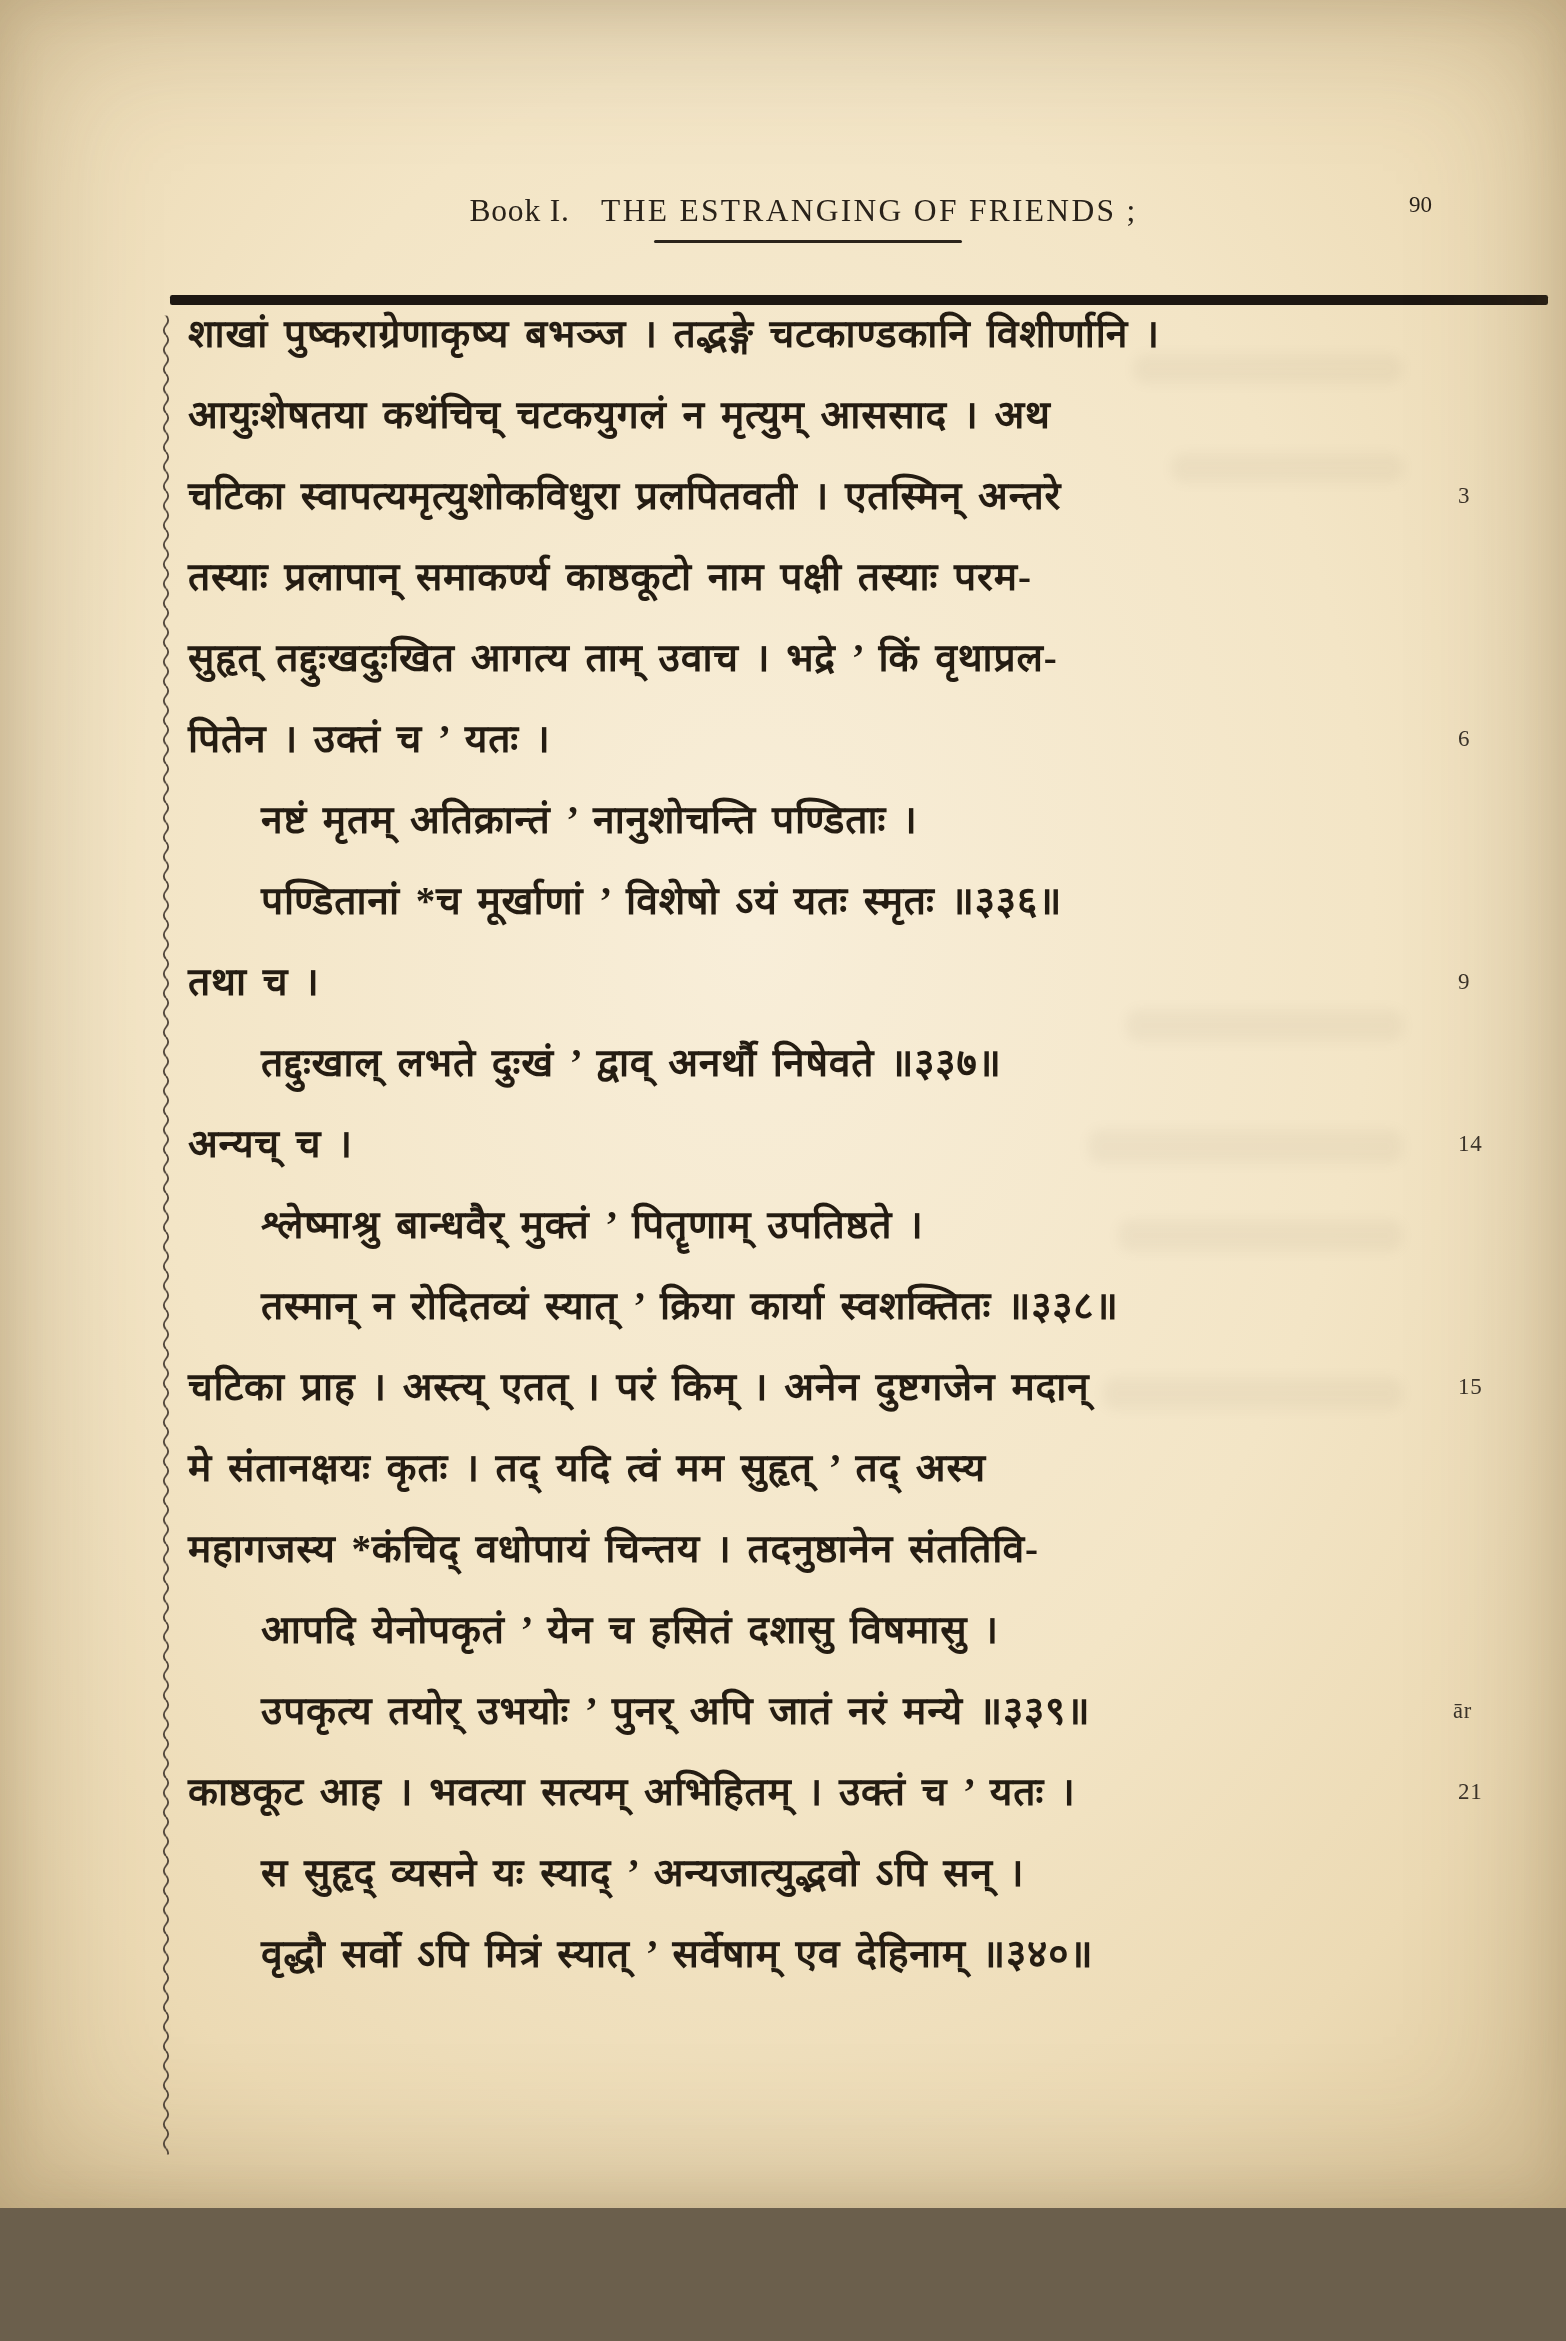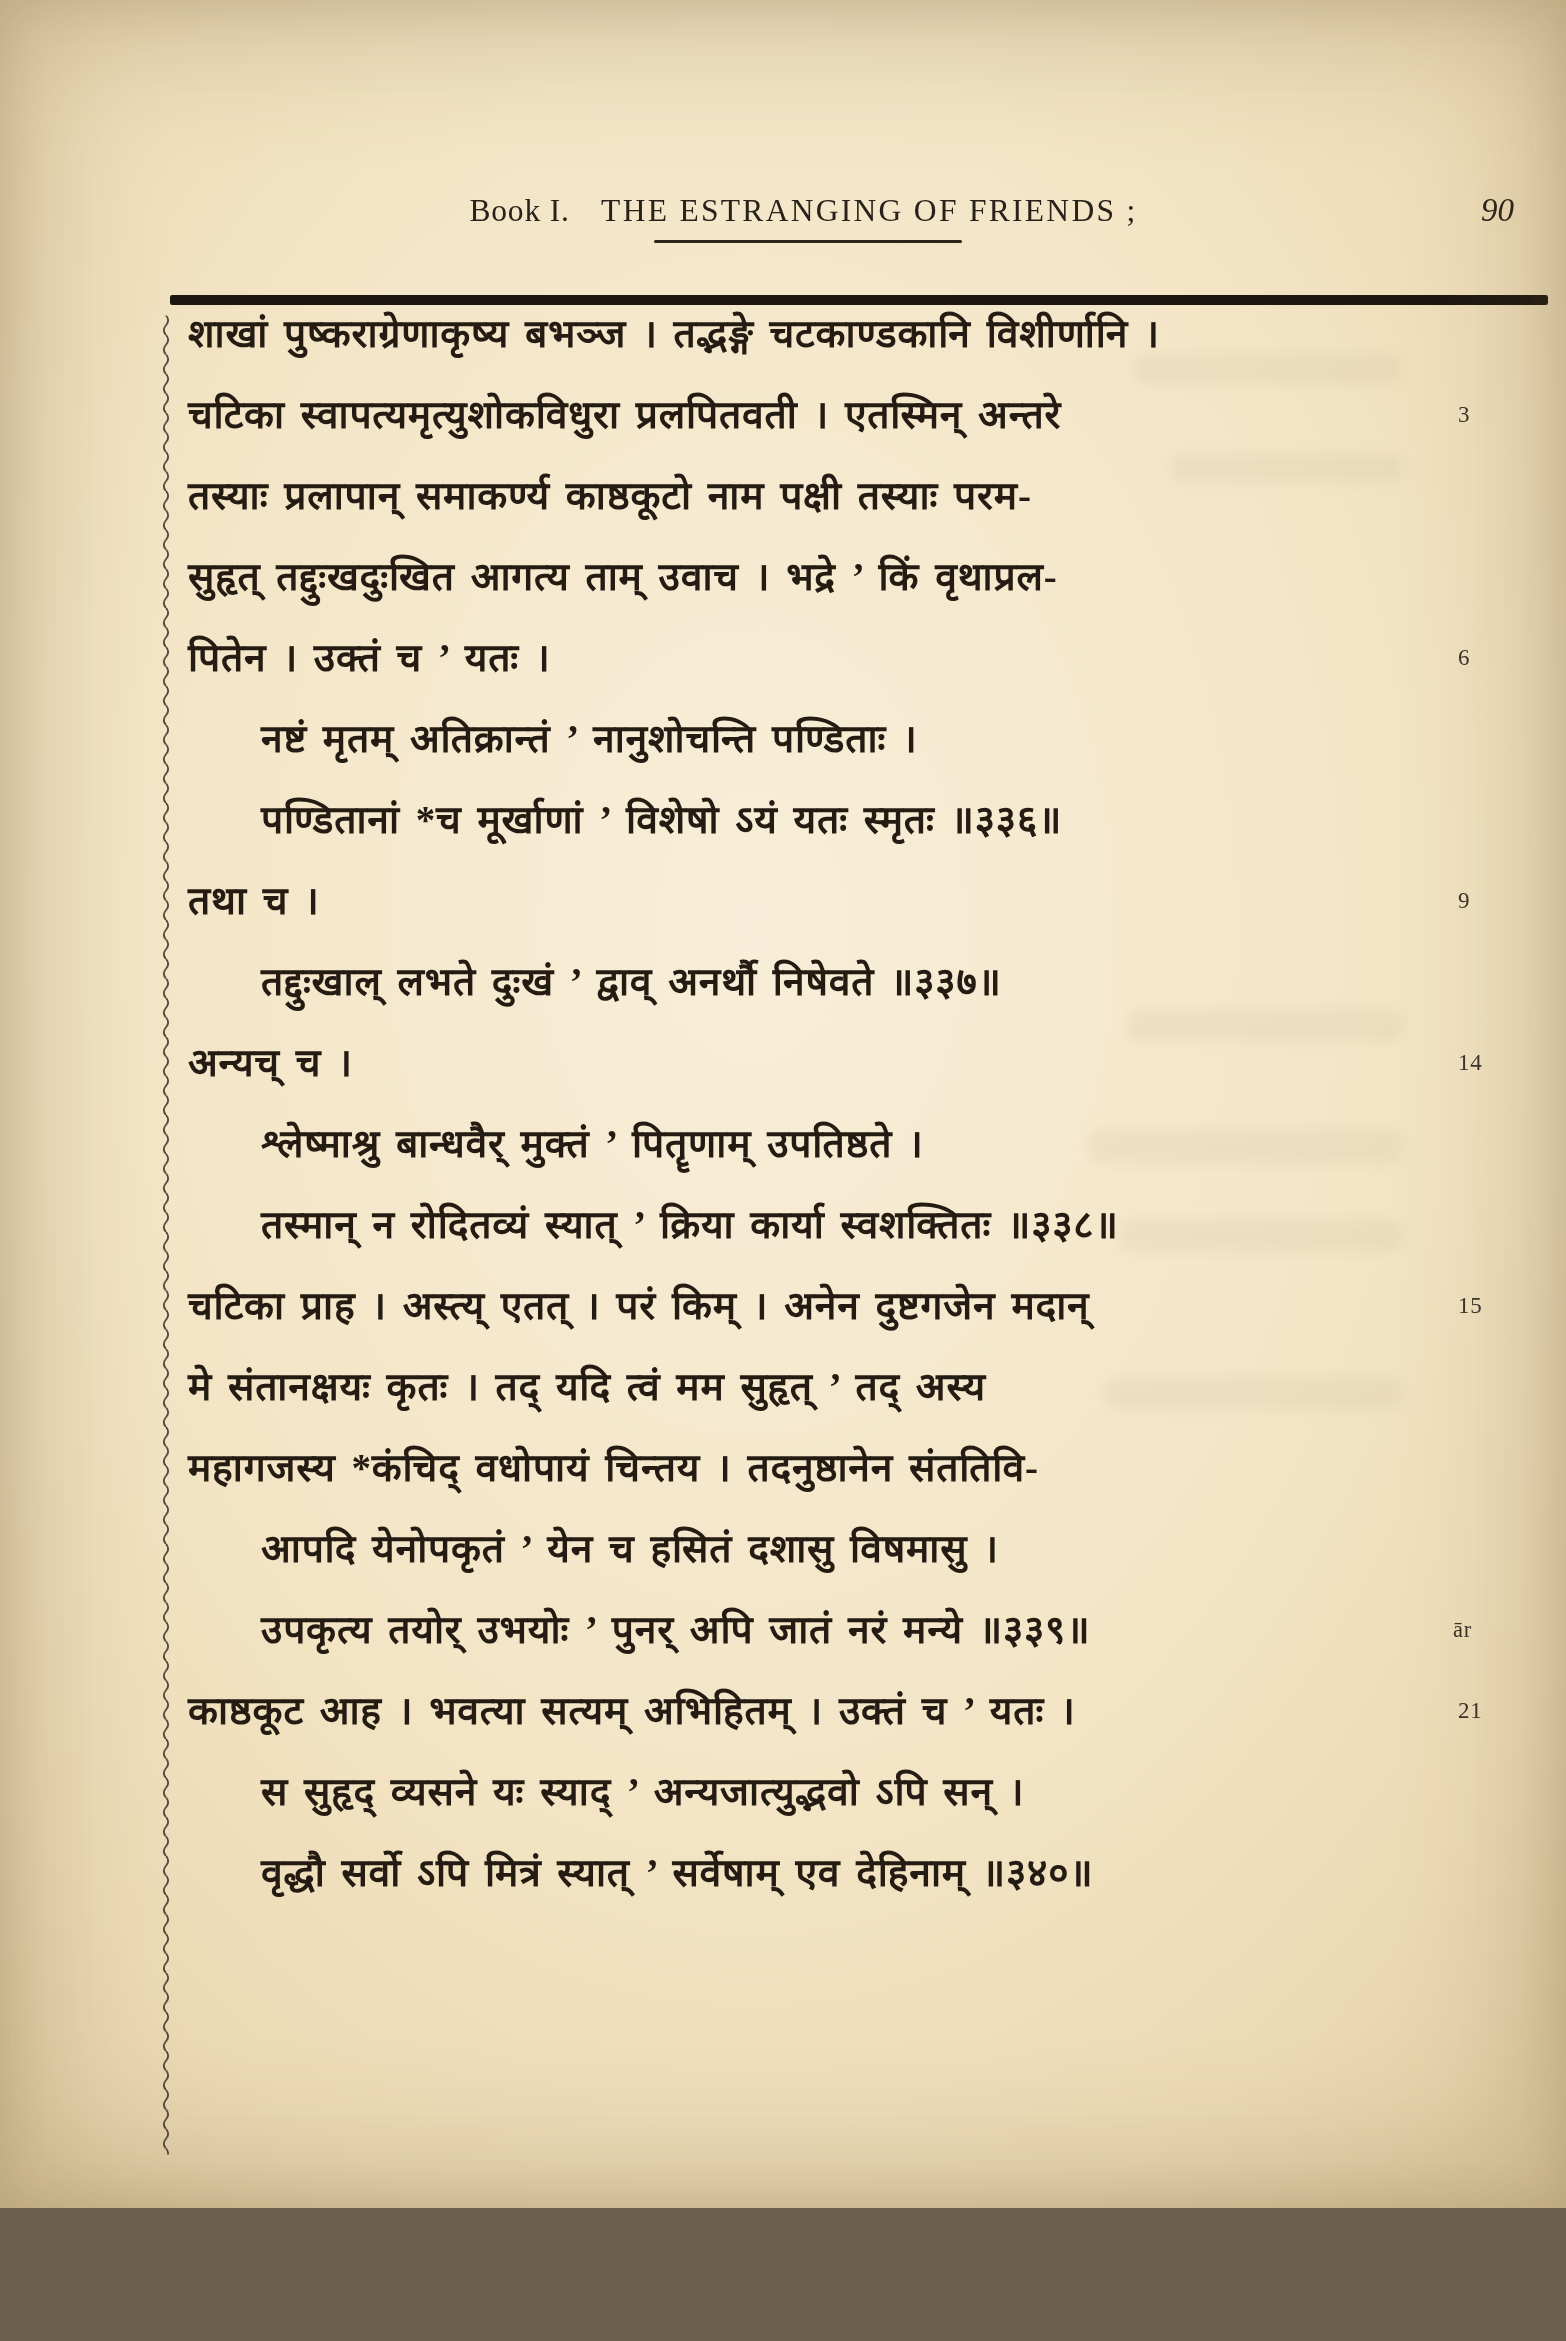--- a/index.html
+++ b/index.html
@@ -33,22 +33,22 @@
     font-size: 31.5px; line-height: 44px;
     color: #29221a;
     white-space: nowrap;
   }
   .running-head .book { letter-spacing: 0.8px; margin-right: 31.5px; }
   .running-head .title { letter-spacing: 2.3px; }
 
   .page-number {
     position: absolute;
     top: 192px; left: 1409px; width: 105px;
-    text-align: right;
-    font-size: 33px; color: #29221a; font-style: italic;
+    text-align: left;
+    font-size: 23px; color: #29221a;
   }
 
   .head-rule {
     position: absolute;
     top: 240px; left: 654px; width: 308px; height: 3px;
     background: #2b241b;
     border-radius: 1.5px;
   }
 
   .tale-subtitle {
@@ -132,20 +132,21 @@
     <defs>
       <pattern id="wave" width="16" height="26" patternUnits="userSpaceOnUse">
         <path d="M8,0 C12,4.5 12,8.5 8,13 C4,17.5 4,21.5 8,26" fill="none" stroke="#50453a" stroke-width="2.4"></path>
       </pattern>
     </defs>
     <rect width="16" height="2452" fill="url(#wave)"></rect>
   </svg>
 
   <main class="body-text" id="body-lines">
       <div class="line"><span class="txt">शाखां पुष्कराग्रेणाकृष्य बभञ्ज । तद्भङ्गे चटकाण्डकानि विशीर्णानि ।</span></div>
+      <div class="line"><span class="txt">आयुःशेषतया कथंचिच् चटकयुगलं न मृत्युम् आससाद । अथ</span></div>
       <div class="line"><span class="txt">चटिका स्वापत्यमृत्युशोकविधुरा प्रलपितवती । एतस्मिन् अन्तरे</span><span class="note">3</span></div>
       <div class="line"><span class="txt">तस्याः प्रलापान् समाकर्ण्य काष्ठकूटो नाम पक्षी तस्याः परम-</span></div>
       <div class="line"><span class="txt">सुहृत् तद्दुःखदुःखित आगत्य ताम् उवाच । भद्रे ’ किं वृथाप्रल-</span></div>
       <div class="line"><span class="txt">पितेन । उक्तं च ’ यतः ।</span><span class="note">6</span></div>
       <div class="line indent"><span class="txt">नष्टं मृतम् अतिक्रान्तं ’ नानुशोचन्ति पण्डिताः ।</span></div>
       <div class="line indent"><span class="txt">पण्डितानां *च मूर्खाणां ’ विशेषो ऽयं यतः स्मृतः ॥३३६॥</span></div>
       <div class="line"><span class="txt">तथा च ।</span><span class="note">9</span></div>
       <div class="line indent"><span class="txt">तद्दुःखाल् लभते दुःखं ’ द्वाव् अनर्थौ निषेवते ॥३३७॥</span></div>
       <div class="line"><span class="txt">अन्यच् च ।</span><span class="note">14</span></div>
       <div class="line indent"><span class="txt">श्लेष्माश्रु बान्धवैर् मुक्तं ’ पितॄणाम् उपतिष्ठते ।</span></div>

